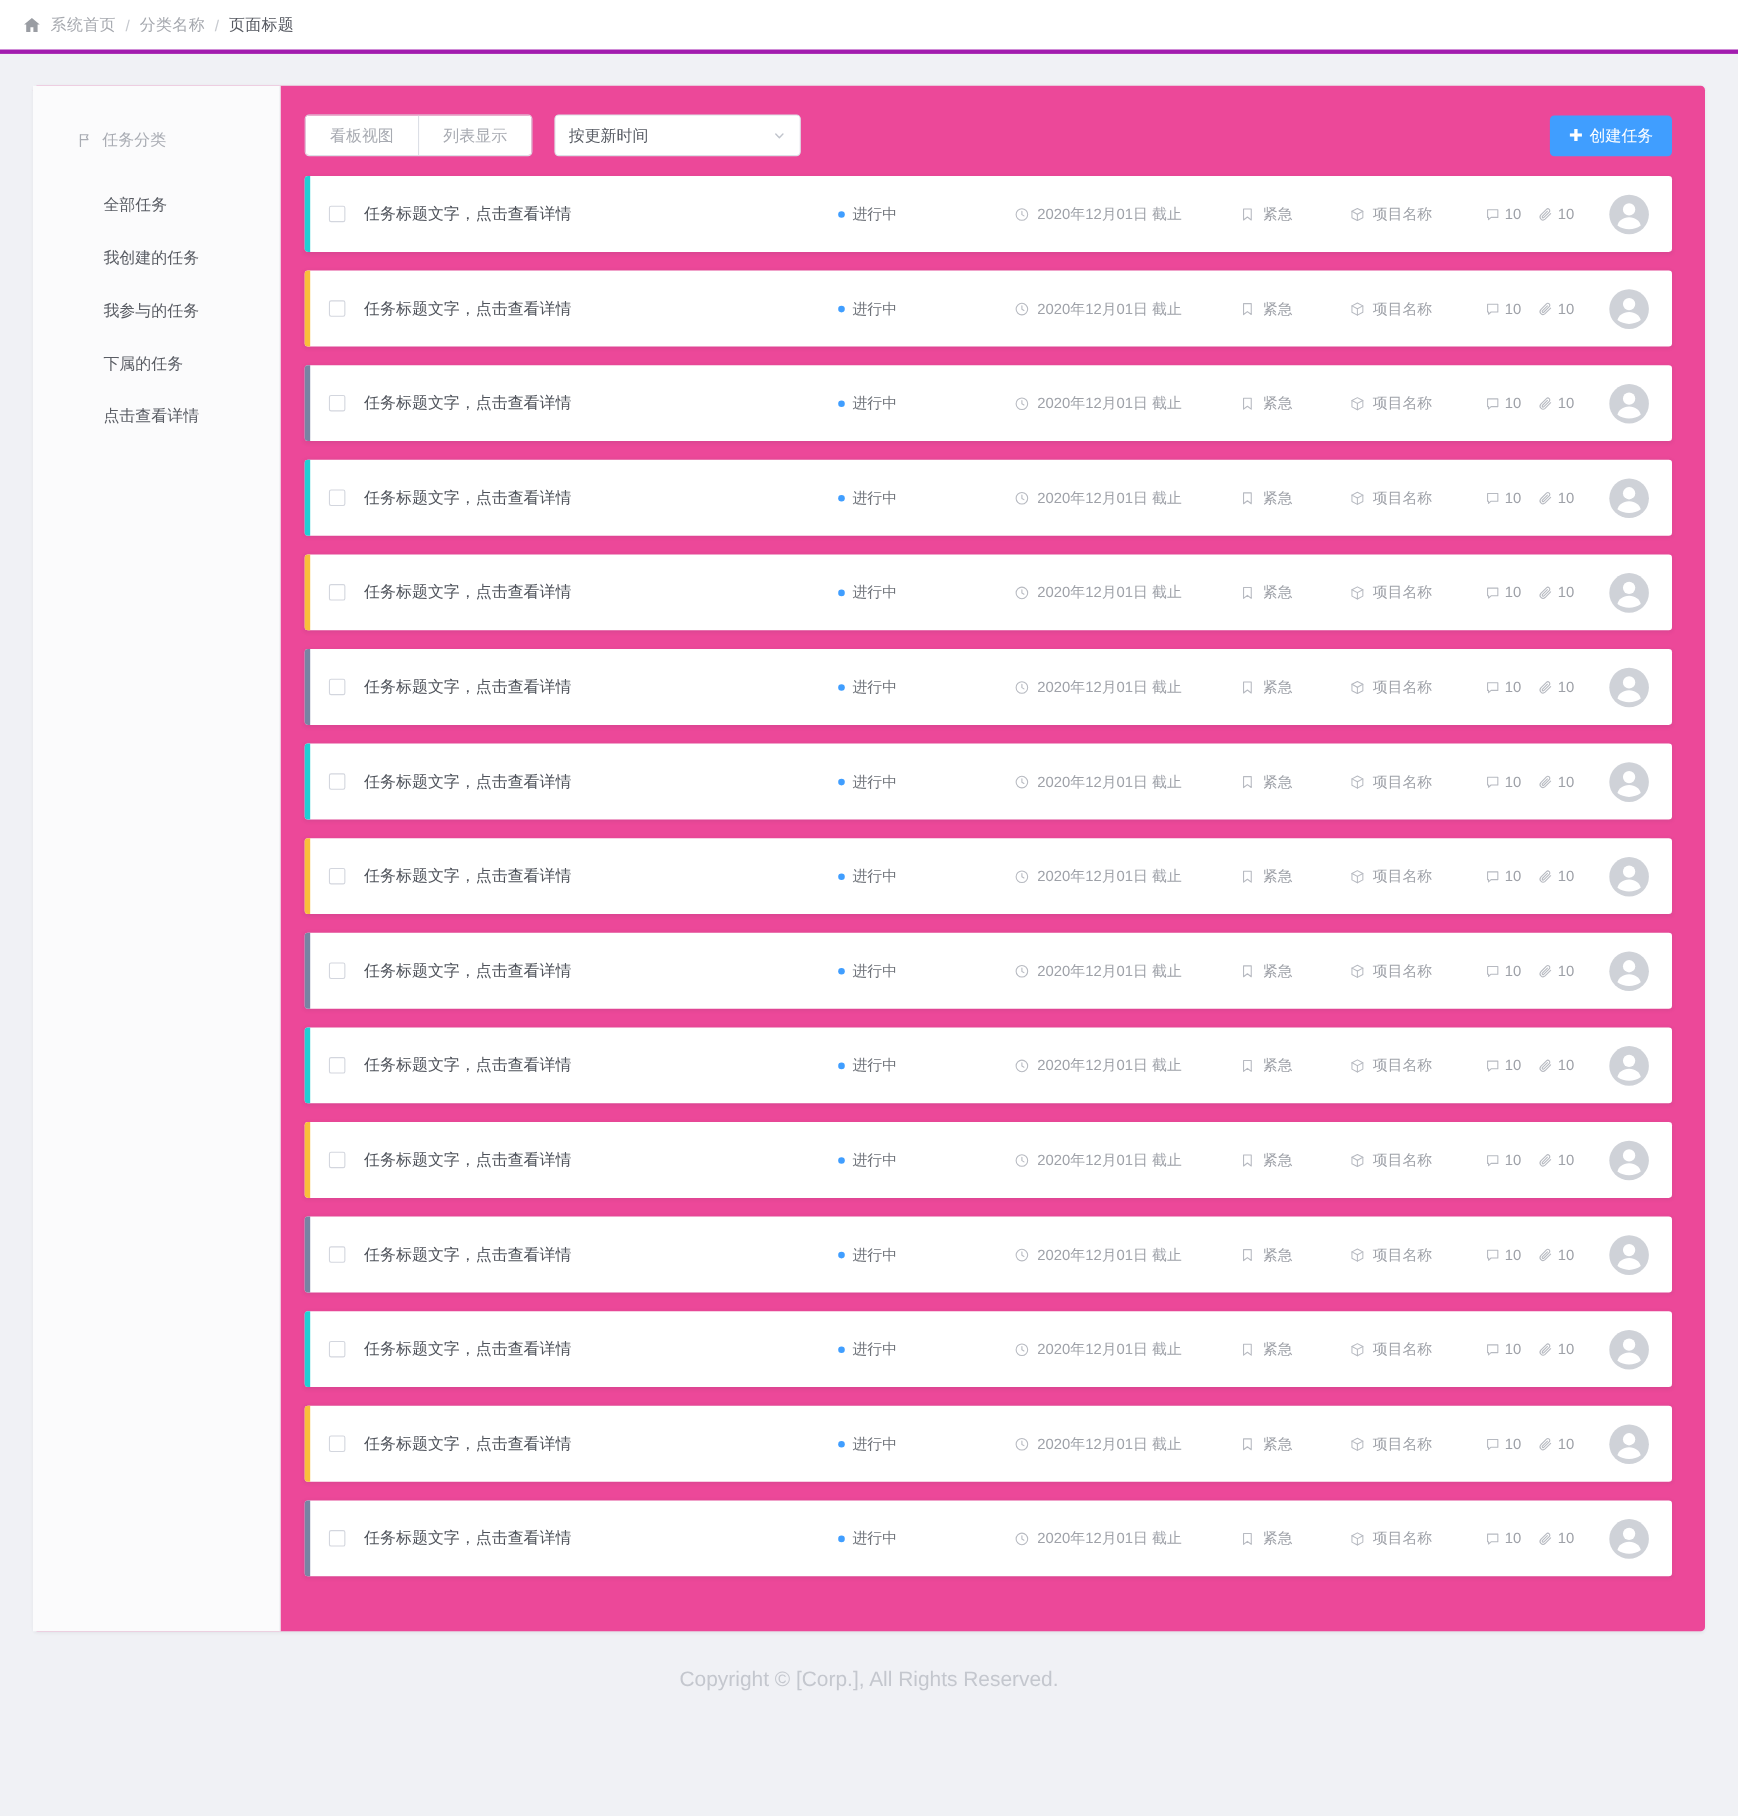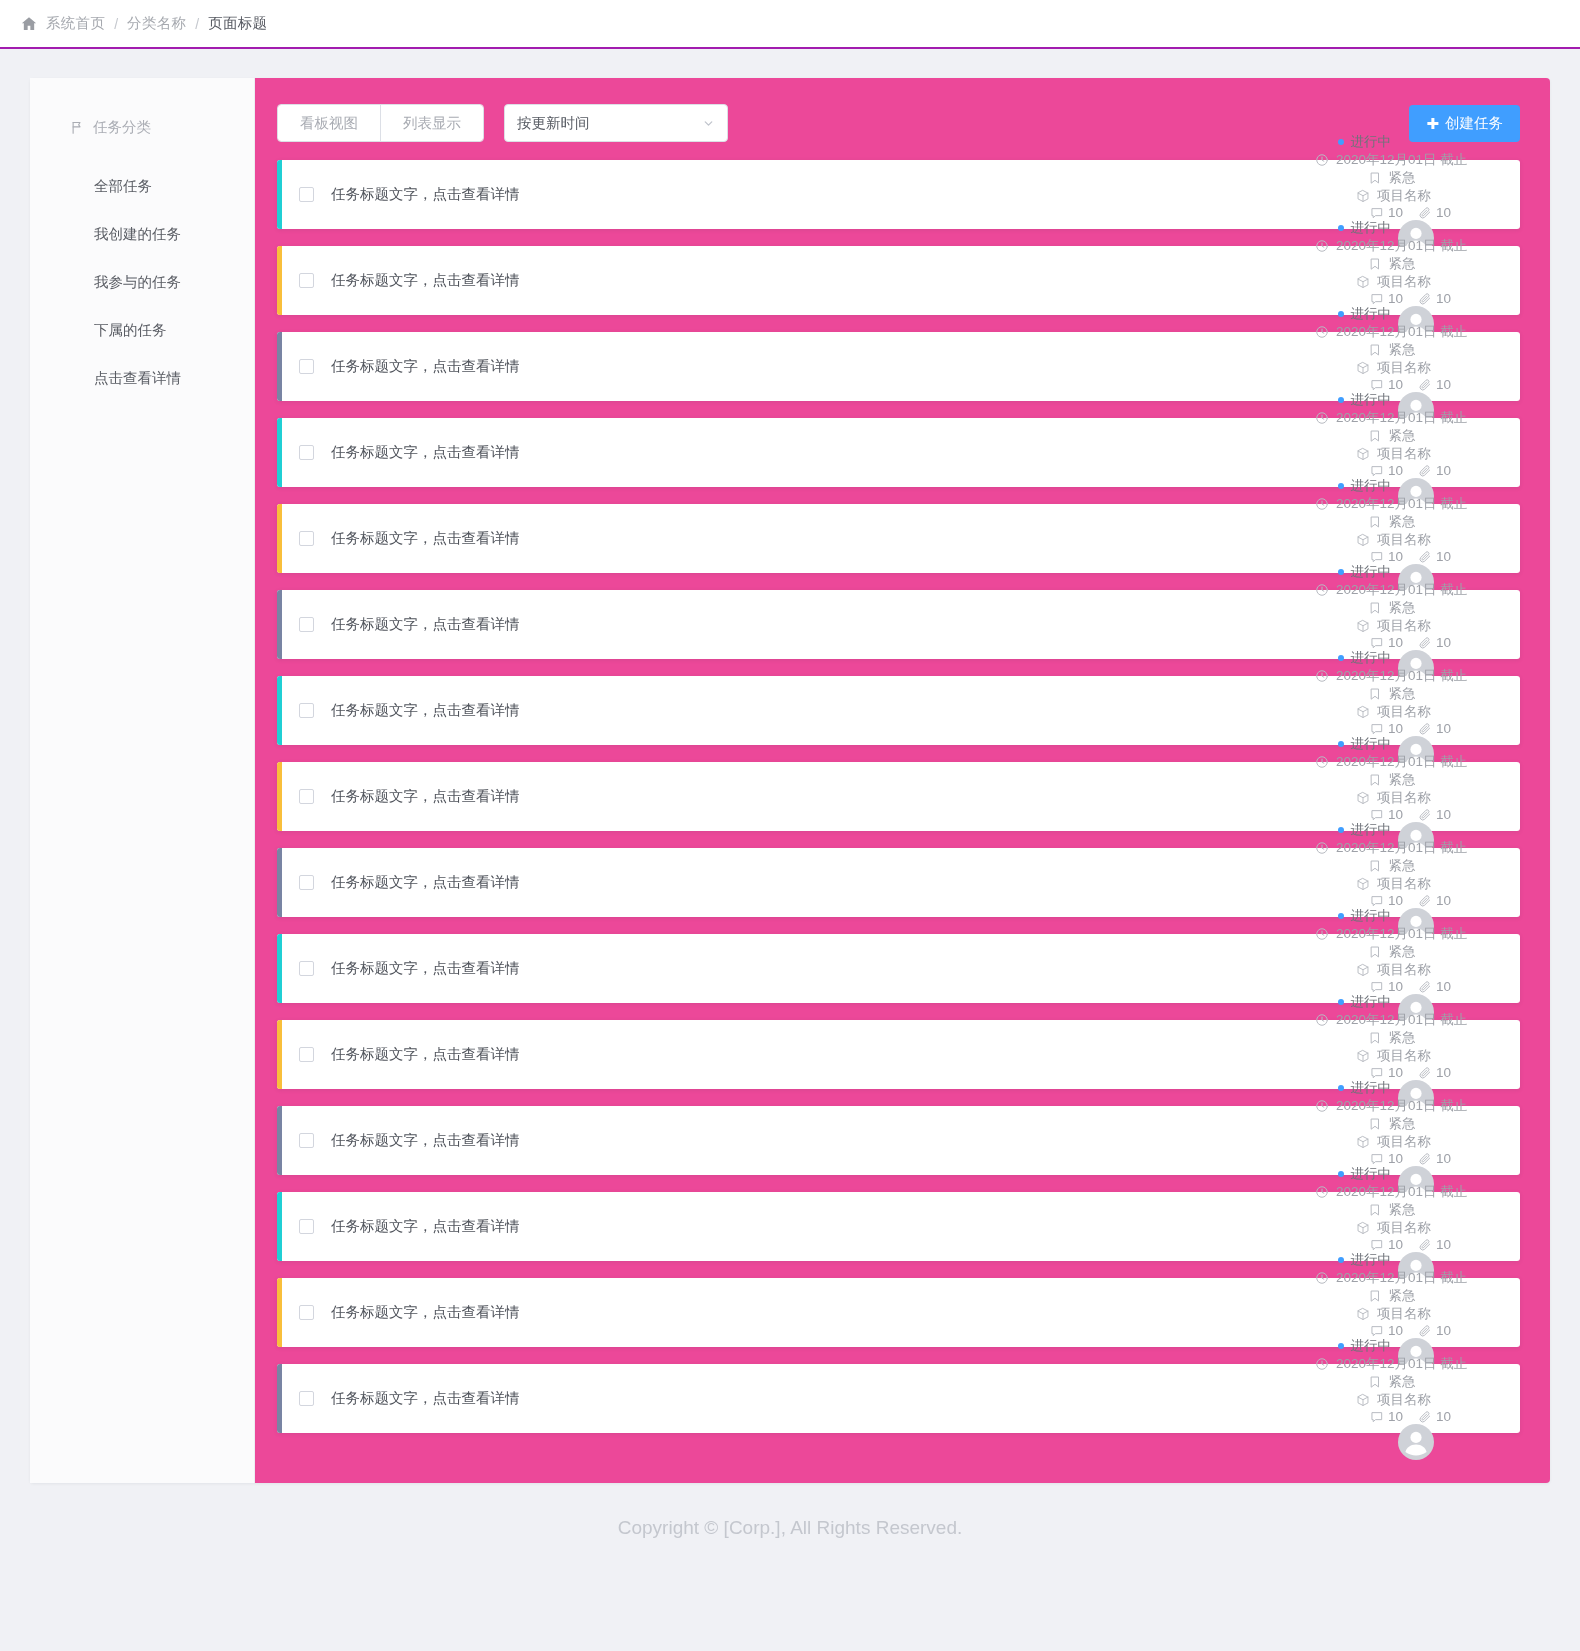--- a/index.html
+++ b/index.html
@@ -11,21 +11,21 @@
     font-family: "Liberation Sans", "DejaVu Sans", sans-serif;
     font-size: 14px;
     color: #606266;
     overflow: hidden;
   }
 
   
   .breadcrumb-bar {
     height: 49px;
     background: #ffffff;
-    border-bottom: 2px solid #a21caf;
+    border-bottom: 4px solid #a21caf;
     display: flex;
     align-items: center;
     padding-left: 20px;
   }
   .crumb-home-icon {
     width: 18px; height: 18px;
     margin-right: 8px;
     display: inline-flex; align-items: center; justify-content: center;
     color: #9a9da3;
   }
@@ -199,21 +199,20 @@
     color: #4f535b;
     font-size: 14.5px;
     white-space: nowrap;
   }
 
   .task-meta {
     margin-left: auto;
     display: flex;
     align-items: center;
     white-space: nowrap;
-    flex-direction: column;
   }
   .meta-cell {
     display: flex;
     align-items: center;
     color: #9ea1a8;
     font-size: 13.5px;
   }
   .meta-status { width: 160px; }
   .meta-date   { width: 205px; }
   .meta-prio   { width: 100px; }

